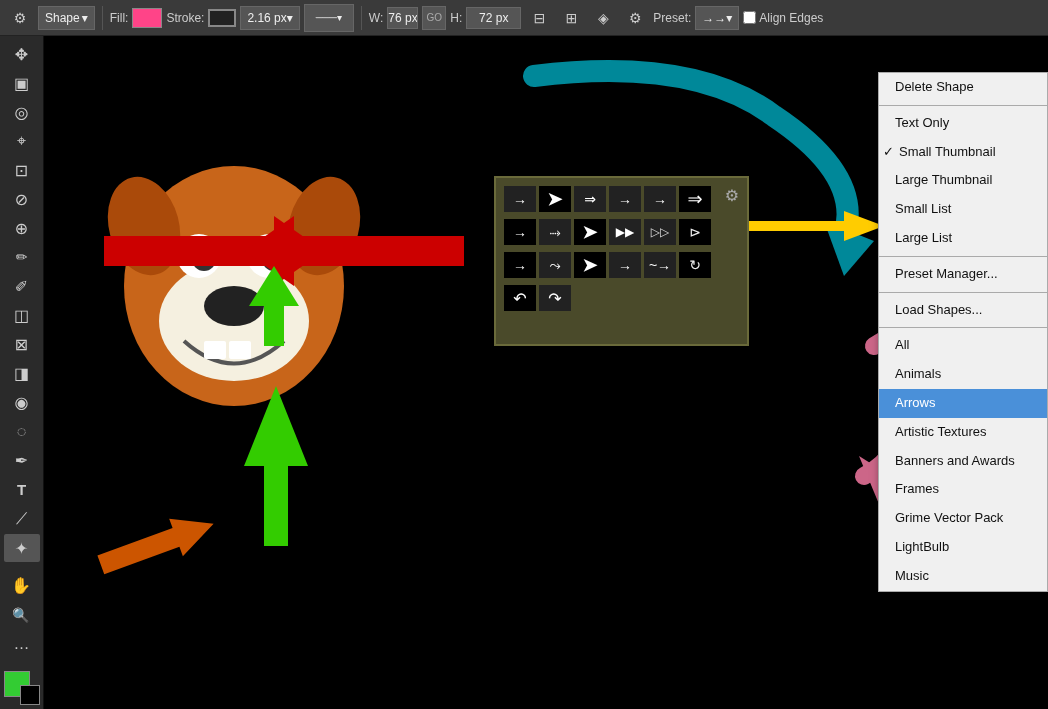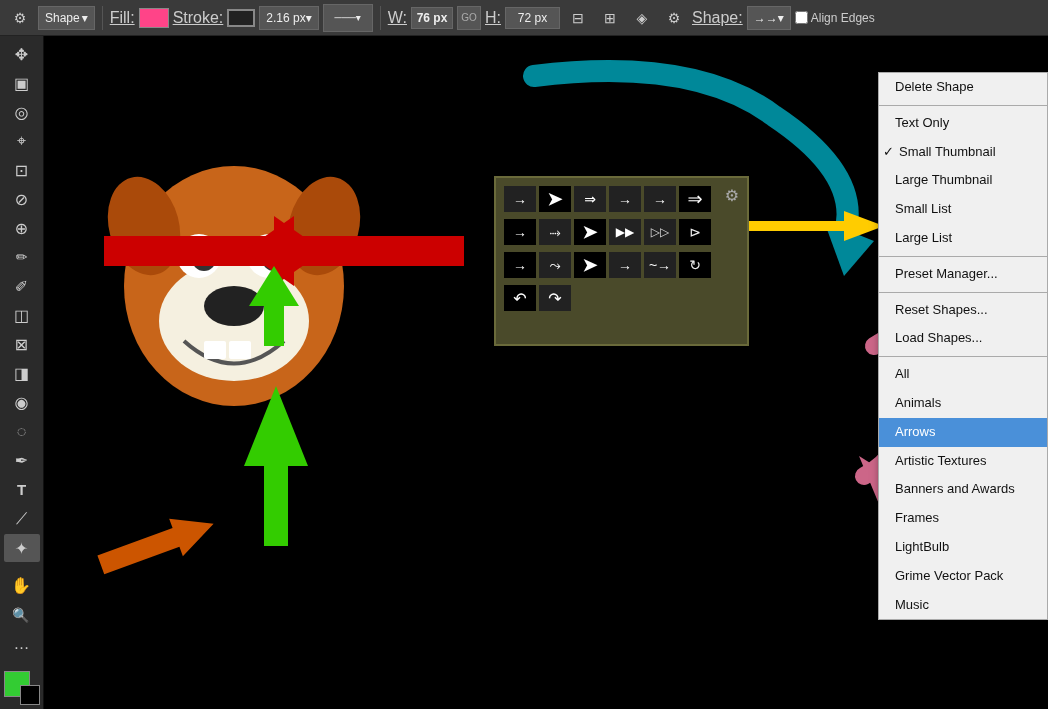--- a/index.html
+++ b/index.html
@@ -6,21 +6,21 @@
     body { width: 1048px; height: 709px; overflow: hidden; background: #000; font-family: Arial, sans-serif; font-size: 13px; position: relative; }
 
     
     #toolbar {
       position: absolute; top: 0; left: 0; right: 0; height: 36px;
       background: #3a3a3a; display: flex; align-items: center; padding: 0 6px; gap: 4px;
       border-bottom: 1px solid #222; z-index: 10;
     }
     .tb-icon { width: 28px; height: 28px; display: flex; align-items: center; justify-content: center; cursor: pointer; color: #ccc; font-size: 14px; }
     .tb-dropdown { display: flex; align-items: center; background: #555; border: 1px solid #666; height: 24px; padding: 0 6px; color: #eee; cursor: pointer; font-size: 12px; gap: 2px; }
-    .tb-label { color: #ccc; font-size: 16px; text-decoration: underline; }
+    .tb-label { color: #ccc; font-size: 12px; }
     .tb-color { width: 30px; height: 20px; border: 1px solid #888; cursor: pointer; }
     .tb-fill { background: #f06; }
     .tb-stroke-color { background: #222; border: 2px solid #888; width: 28px; height: 20px; }
     .tb-separator { width: 1px; height: 24px; background: #555; margin: 0 3px; }
     .tb-input { background: #555; border: 1px solid #666; color: #eee; height: 22px; width: 50px; text-align: center; font-size: 12px; }
     .tb-check { display: flex; align-items: center; gap: 3px; color: #ccc; font-size: 12px; cursor: pointer; }
     .stroke-width { display: flex; align-items: center; background: #555; border: 1px solid #666; height: 24px; padding: 0 6px; color: #eee; font-size: 12px; }
     .shape-arrow { display: flex; align-items: center; background: #555; border: 1px solid #666; height: 24px; padding: 0 6px; color: #eee; font-size: 12px; gap: 2px; }
 
     
@@ -79,29 +79,29 @@
   <div class="tb-color tb-fill" style="background:#ff4488;"></div>
   <span class="tb-label">Stroke:</span>
   <div class="tb-stroke-color" style="background:#222;border:2px solid #888;width:28px;height:18px;"></div>
   <div class="stroke-width">
     <span>2.16 px</span>
     <span>▾</span>
   </div>
   <div class="tb-icon" style="width:50px;background:#555;border:1px solid #666;color:#eee;font-size:10px;">───▾</div>
   <div class="tb-separator"></div>
   <span class="tb-label">W:</span>
-  <input class="tb-input" value="76 px" style="width: 42px; font-weight: bold;">
+  <input class="tb-input" value="76 px" style="width: 31px;">
   <div class="tb-icon" style="font-size:10px;color:#aaa;border:1px solid #666;background:#555;width:24px;height:24px;">GO</div>
   <span class="tb-label">H:</span>
   <input class="tb-input" value="72 px" style="width: 55px;">
   <div class="tb-icon">⊟</div>
   <div class="tb-icon">⊞</div>
   <div class="tb-icon">◈</div>
   <div class="tb-icon">⚙</div>
-  <span class="tb-label">Shape:</span>
+  <span class="tb-label">Preset:</span>
   <div class="shape-arrow">
     <span>→→▾</span>
   </div>
   <div class="tb-check">
     <input type="checkbox" style="">
     <span>Align Edges</span>
   </div>
 </div>
 
 <div id="sidebar">
@@ -278,28 +278,27 @@
     <div class="menu-item">Delete Shape</div>
     <div class="menu-separator"></div>
     <div class="menu-item">Text Only</div>
     <div class="menu-item checked" style="padding-left:20px;">Small Thumbnail</div>
     <div class="menu-item">Large Thumbnail</div>
     <div class="menu-item">Small List</div>
     <div class="menu-item">Large List</div>
     <div class="menu-separator"></div>
     <div class="menu-item">Preset Manager...</div>
     <div class="menu-separator"></div>
-    <div class="menu-item">Reset Shapes...</div>
     <div class="menu-item">Load Shapes...</div>
     <div class="menu-separator"></div>
     <div class="menu-item">All</div>
     <div class="menu-item">Animals</div>
     <div class="menu-item active">Arrows</div>
     <div class="menu-item">Artistic Textures</div>
     <div class="menu-item">Banners and Awards</div>
     <div class="menu-item">Frames</div>
+    <div class="menu-item">Grime Vector Pack</div>
     <div class="menu-item">LightBulb</div>
-    <div class="menu-item">Grime Vector Pack</div>
     <div class="menu-item">Music</div>
 
   </div>
 
 </div>
 
 </body></html>

